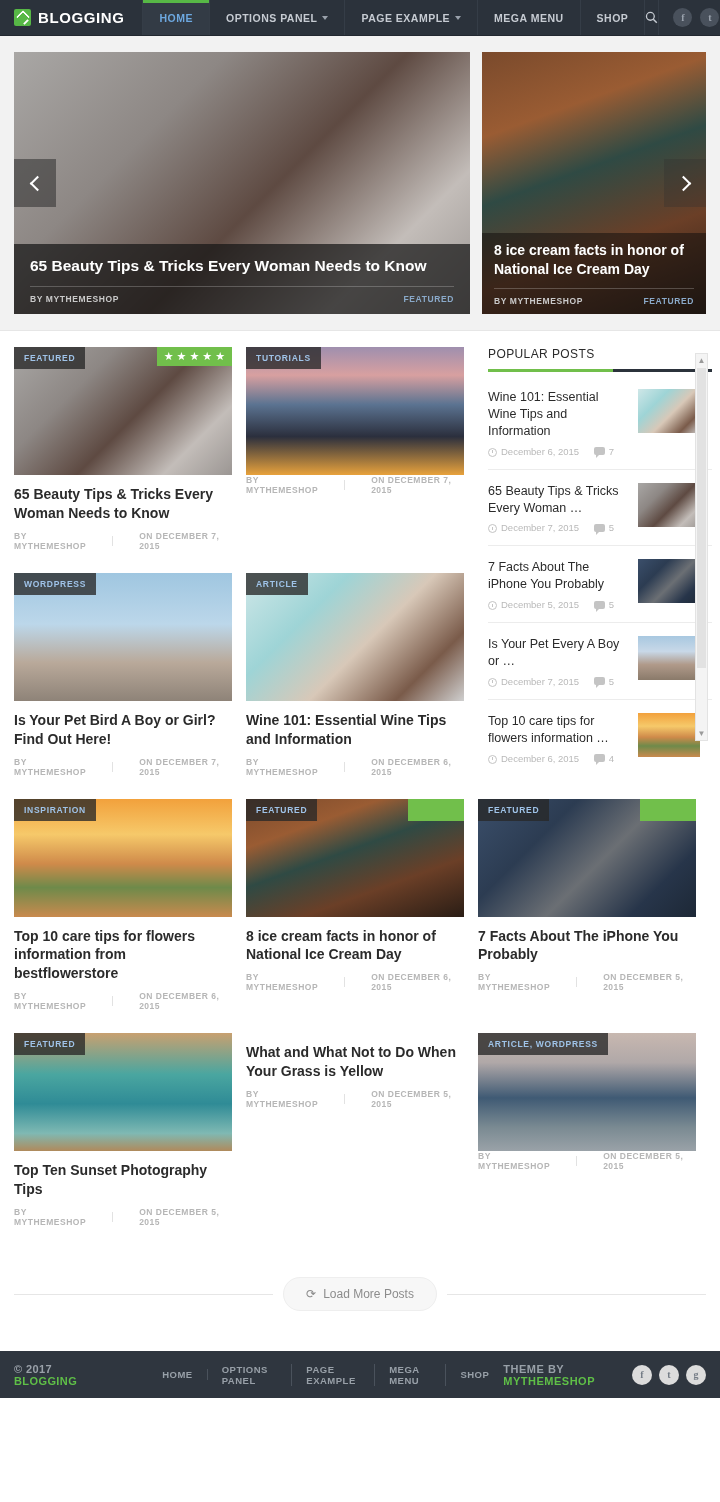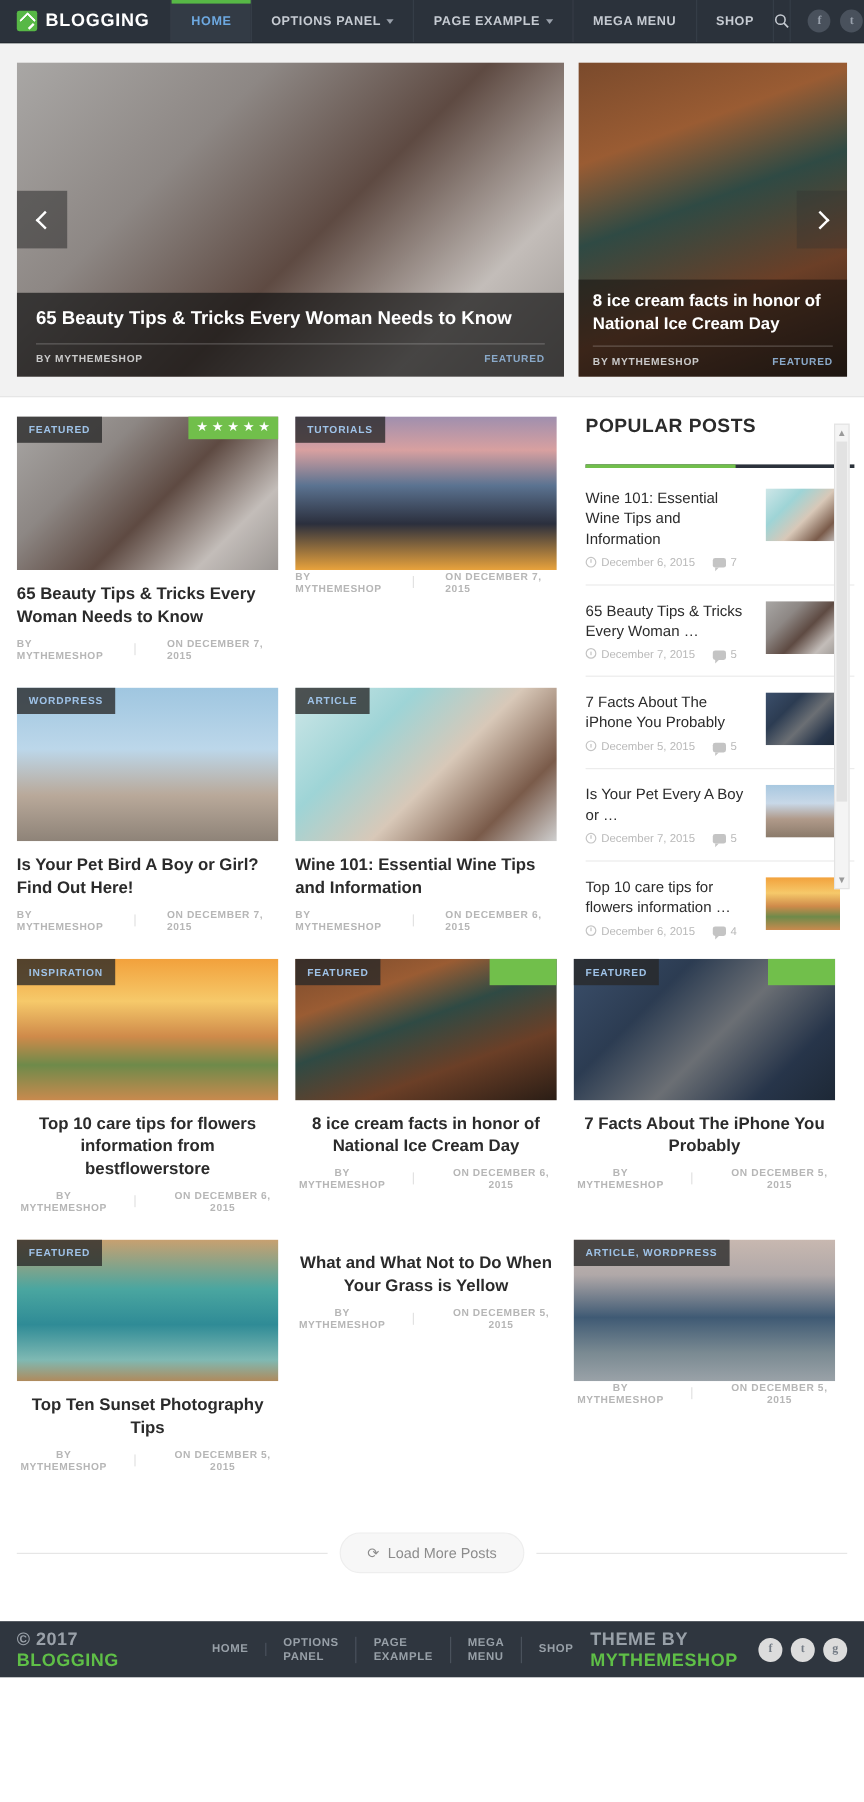--- a/index.html
+++ b/index.html
@@ -191,21 +191,21 @@
     align-items: flex-start;
   }
   .posts-col { width: 460px; flex: none; }
   .side-col { width: 224px; flex: none; position: relative; }
 
   .grid-2 { display: flex; gap: 14px; margin-bottom: 22px; }
   .grid-3 { display: flex; gap: 14px; margin-bottom: 22px; padding: 0 14px; }
 
   .card { position: relative; }
   .card.w2 { width: 218px; }
-  .card.w3 { width: 218px; text-align: center; }
+  .card.w3 { width: 218px; }
   .card-thumb {
     position: relative;
     height: 128px;
     overflow: hidden;
   }
   .card.w3 .card-thumb { height: 118px; }
   .badge {
     position: absolute;
     left: 0; top: 0;
     background: rgba(40,40,40,0.78);
@@ -250,25 +250,25 @@
   }
   .card-meta .sep {
     display: inline-block;
     width: 1px; height: 10px;
     background: #e2e2e2;
     margin: 0 26px 0 20px;
   }
 
   
   .widget-title {
-    font-size: 16px;
-    font-weight: bold;
+    font-size: 12px;
+    font-weight: normal;
     color: #2b2b2b;
     letter-spacing: 0.4px;
-    padding-bottom: 22px;
+    padding-bottom: 8px;
   }
   .widget-rule {
     height: 3px;
     background: #2b323b;
     position: relative;
     margin-bottom: 4px;
   }
   .widget-rule:before {
     content: "";
     position: absolute;
@@ -291,21 +291,21 @@
     color: #2b2b2b;
     line-height: 1.35;
     margin-bottom: 6px;
   }
   .pop-meta {
     display: flex;
     align-items: center;
     font-size: 9.5px;
     color: #b9b9b9;
   }
-  .pop-meta .date { display: flex; align-items: flex-start; gap: 4px; }
+  .pop-meta .date { display: flex; align-items: flex-end; gap: 4px; }
   .pop-meta .cmts { display: flex; align-items: center; gap: 4px; margin-left: auto; padding-right: 14px; }
   .ico-clock {
     width: 9px; height: 9px;
     border: 1.2px solid #c4c4c4;
     border-radius: 50%;
     position: relative;
     flex: none;
   }
   .ico-clock:after {
     content: "";
@@ -383,35 +383,35 @@
 
   
   .footer {
     background: #2f363f;
     height: 47px;
     display: flex;
     align-items: center;
     padding: 0 14px;
     gap: 0;
   }
-  .f-copy { font-size: 15px; color: #9aa1a9; letter-spacing: 0.4px; font-weight: bold; }
+  .f-copy { font-size: 11px; color: #9aa1a9; letter-spacing: 0.4px; font-weight: bold; }
   .f-copy .brand { color: #5fbf47; }
   .f-nav { display: flex; align-items: center; margin-left: 48px; }
   .f-nav a {
     font-size: 9.5px;
     color: #98a0a8;
     letter-spacing: 0.5px;
     font-weight: bold;
     padding: 0 14px;
     text-decoration: none;
     border-right: 1px solid #4a525c;
   }
   .f-nav a:last-child { border-right: none; }
   .f-right { margin-left: auto; display: flex; align-items: center; gap: 10px; }
-  .f-theme { font-size: 15px; color: #98a0a8; letter-spacing: 0.5px; font-weight: bold; }
+  .f-theme { font-size: 11px; color: #98a0a8; letter-spacing: 0.5px; font-weight: bold; }
   .f-theme .brand { color: #5fbf47; }
   .f-soc { display: flex; gap: 7px; margin-left: 6px; }
   .f-soc .soc { width: 20px; height: 20px; background: #dcdcdc; color: #747c86; }
 
   
   .img { width: 100%; height: 100%; display: block; }
   .img-hair { background: linear-gradient(135deg,#a9a7a5 0%,#8d8784 30%,#5e4a42 55%,#c3bdb9 80%,#9b9693 100%); }
   .img-cafe { background: linear-gradient(160deg,#7a4a2c 0%,#9a5c33 25%,#2f4a44 45%,#6b3f27 70%,#2a1d15 100%); }
   .img-city { background: linear-gradient(180deg,#9f8fae 0%,#d8a0a0 22%,#5b7391 45%,#2b2f3d 70%,#e8a23c 100%); }
   .img-travel { background: linear-gradient(180deg,#9fc6e0 0%,#bcd7ea 40%,#b9a99a 70%,#8e8378 100%); }

